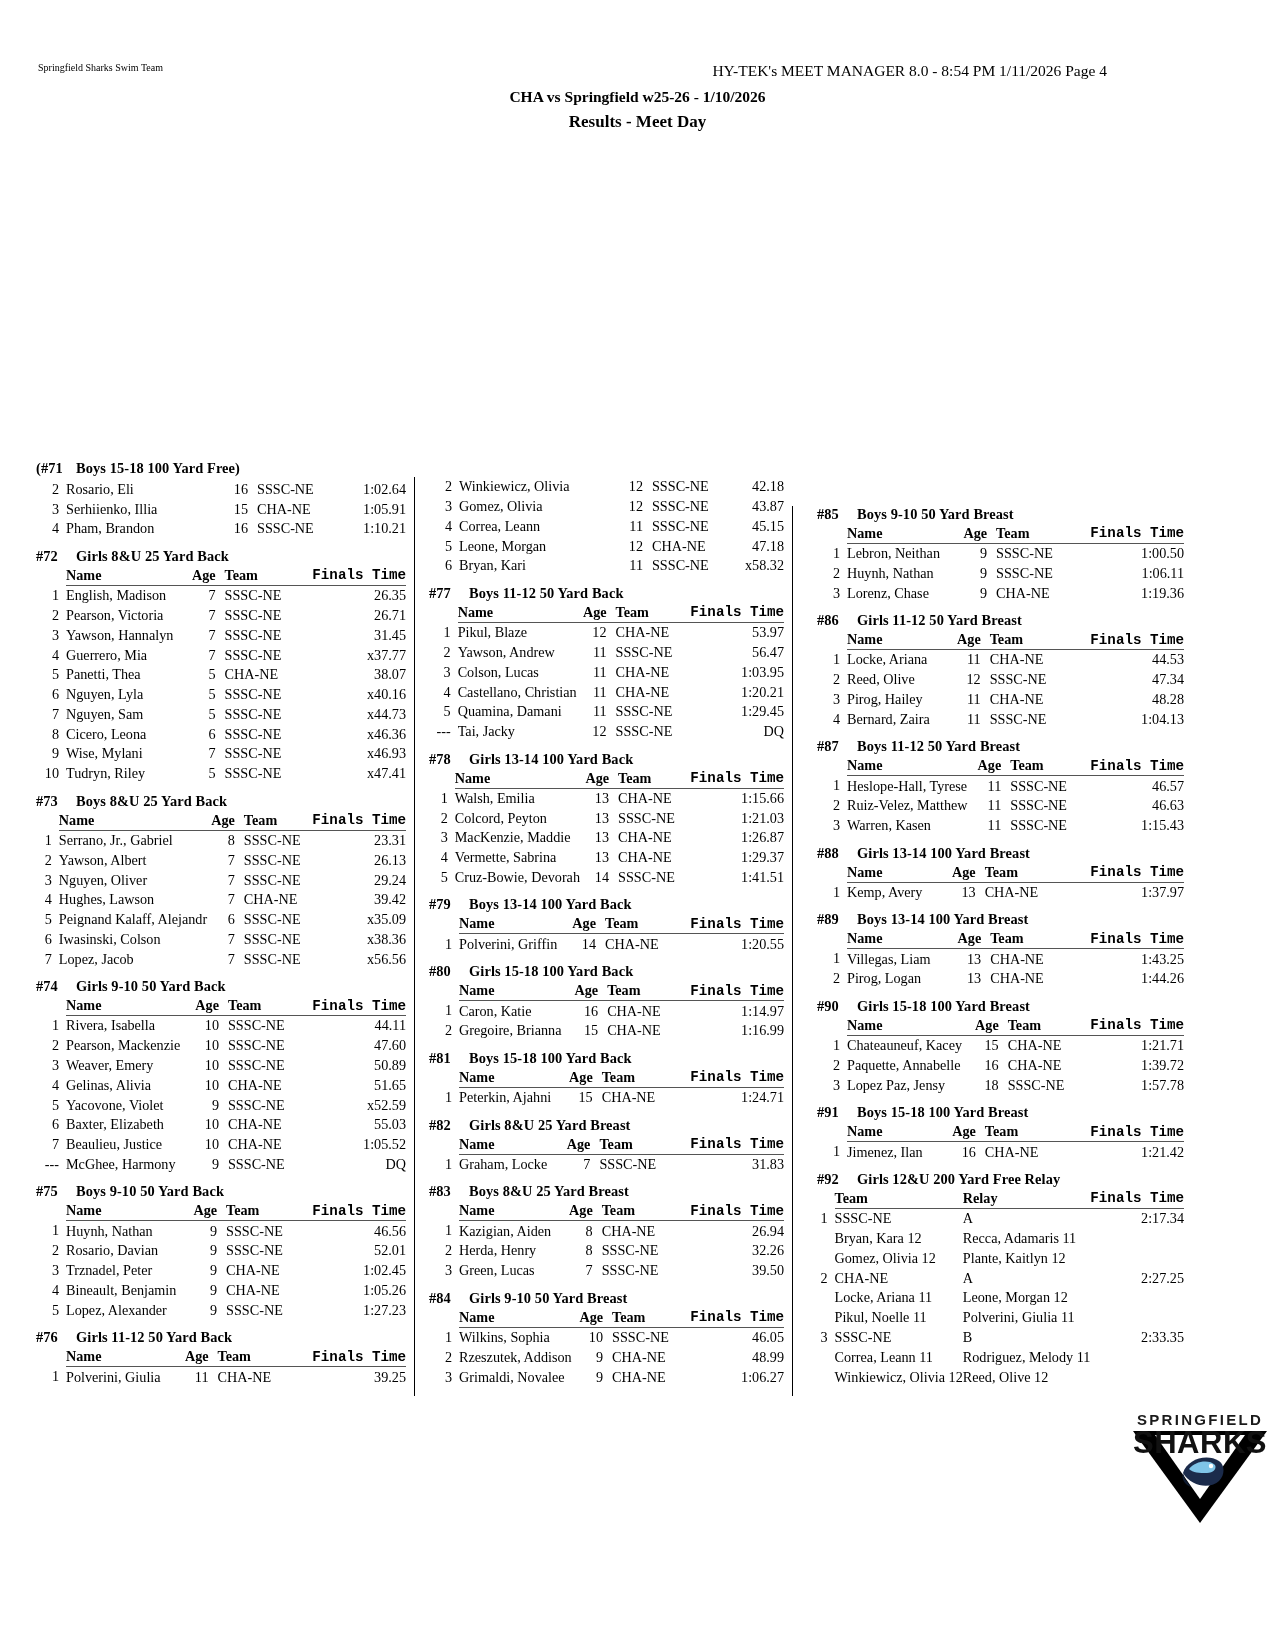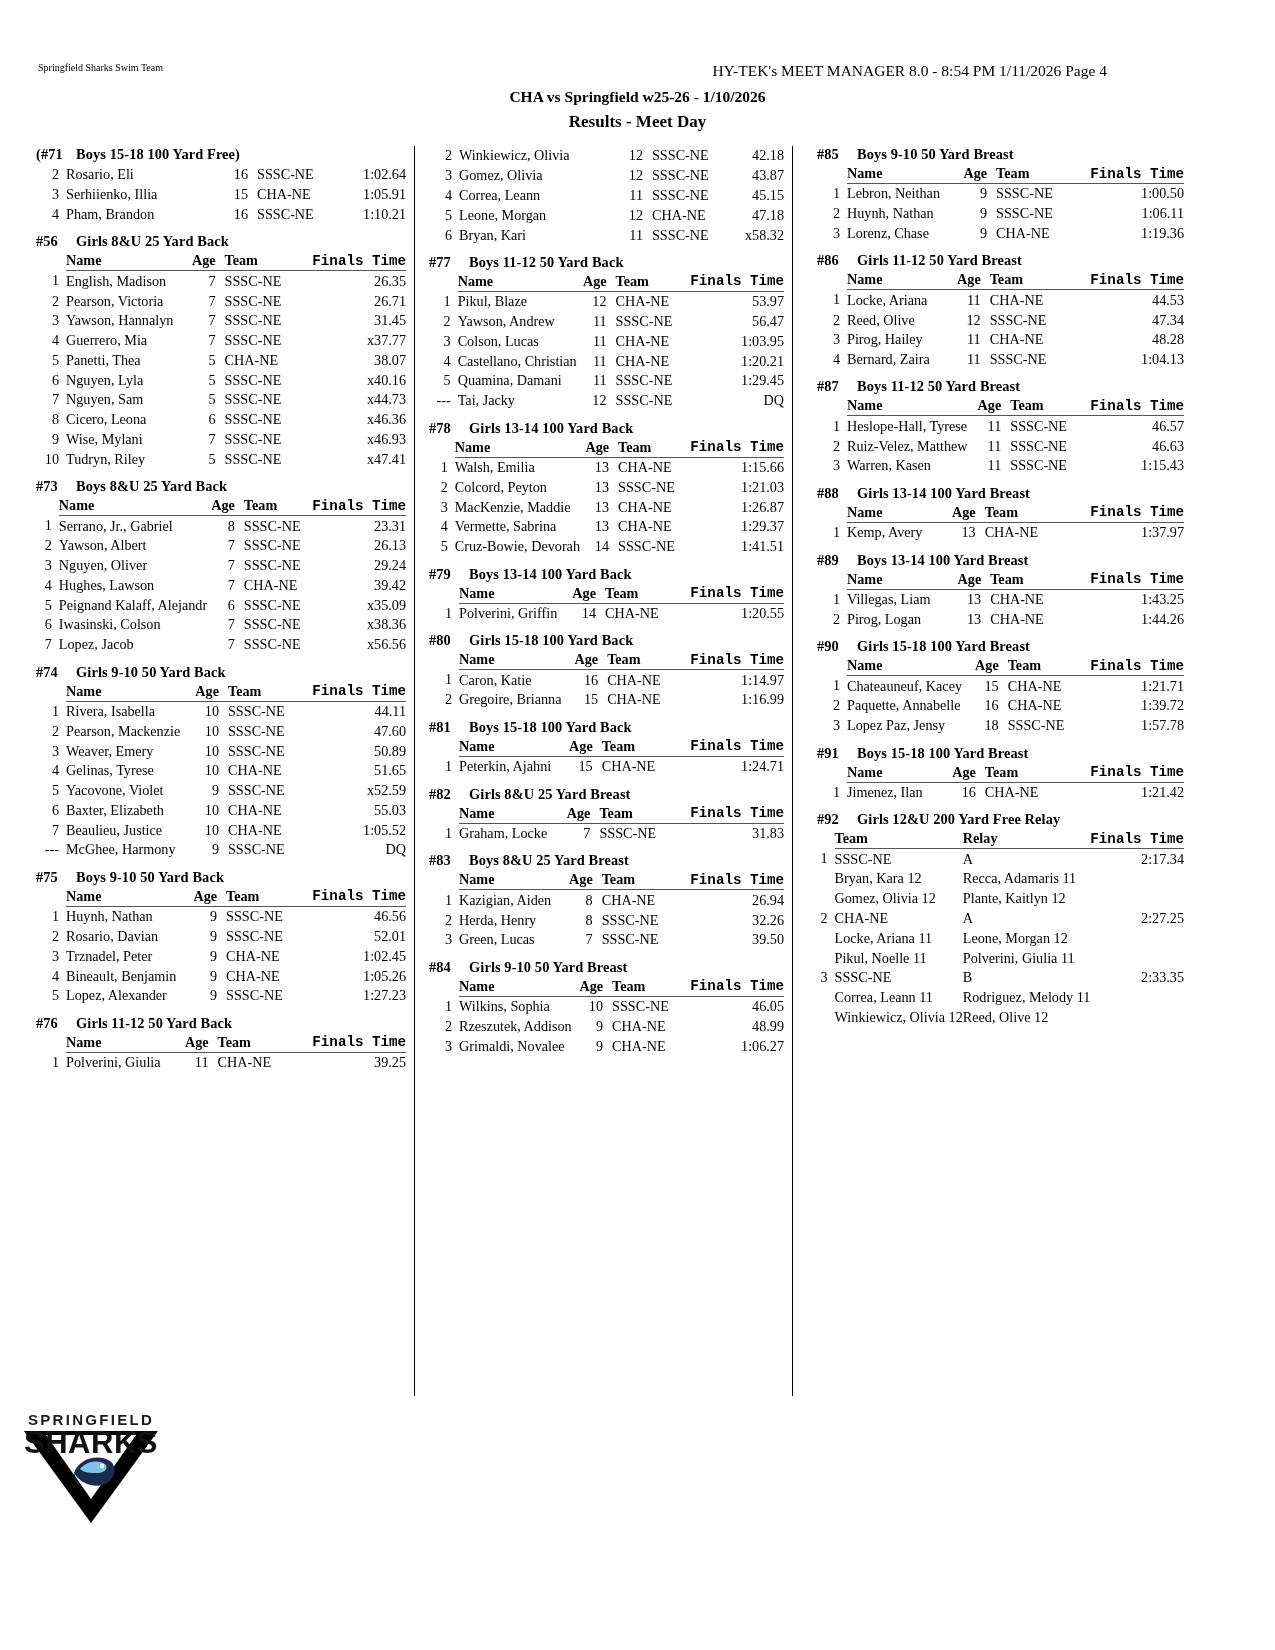--- a/index.html
+++ b/index.html
@@ -45,20 +45,21 @@
   }
 
   
   .columns {
     position: absolute;
     top: 146px;
     left: 36px;
     width: 1205px;
     height: 1250px;
     display: flex;
+    align-items: flex-end;
   }
   .col {
     position: relative;
     padding-right: 8px;
   }
   .col-1 { width: 378px; }
   .col-2 { width: 378px; border-left: 1px solid #000; padding-left: 14px; }
   .col-3 { width: 400px; border-left: 1px solid #000; padding-left: 24px; }
 
   
@@ -106,21 +107,21 @@
   .relay-swimmers td { padding-top: 0.5px; padding-bottom: 0.5px; }
   .swim-a { padding-left: 18px; }
   .swim-b { padding-left: 0px; }
 
   
   .logo-wrap {
     position: absolute;
     left: 16px; right: 0;
     top: 1395px;
     display: flex;
-    justify-content: flex-start;
+    justify-content: flex-end;
   }
   .logo {
     width: 150px;
     height: 130px;
     position: relative;
   }
 </style>
 </head>
 <body>
 
@@ -155,21 +156,21 @@
               <td class="c-place">4</td>
               <td class="c-name">Pham, Brandon</td>
               <td class="c-age">16</td>
               <td class="c-team">SSSC-NE</td>
               <td class="c-time">1:10.21</td>
             </tr>
           </tbody>
         </table>
       </div>
       <div class="event">
-        <div class="event-title"><span class="evnum">#56</span>Girls 8&amp;U 25 Yard Back</div>
+        <div class="event-title"><span class="evnum">#72</span>Girls 8&amp;U 25 Yard Back</div>
         <table class="results">
           <thead>
             <tr>
               <th class="c-place"></th>
               <th class="c-name">Name</th>
               <th class="c-age">Age</th>
               <th class="c-team">Team</th>
               <th class="c-time">Finals Time</th>
             </tr>
           </thead>
@@ -341,21 +342,21 @@
             </tr>
             <tr>
               <td class="c-place">3</td>
               <td class="c-name">Weaver, Emery</td>
               <td class="c-age">10</td>
               <td class="c-team">SSSC-NE</td>
               <td class="c-time">50.89</td>
             </tr>
             <tr>
               <td class="c-place">4</td>
-              <td class="c-name">Gelinas, Tyrese</td>
+              <td class="c-name">Gelinas, Alivia</td>
               <td class="c-age">10</td>
               <td class="c-team">CHA-NE</td>
               <td class="c-time">51.65</td>
             </tr>
             <tr>
               <td class="c-place">5</td>
               <td class="c-name">Yacovone, Violet</td>
               <td class="c-age">9</td>
               <td class="c-team">SSSC-NE</td>
               <td class="c-time">x52.59</td>

